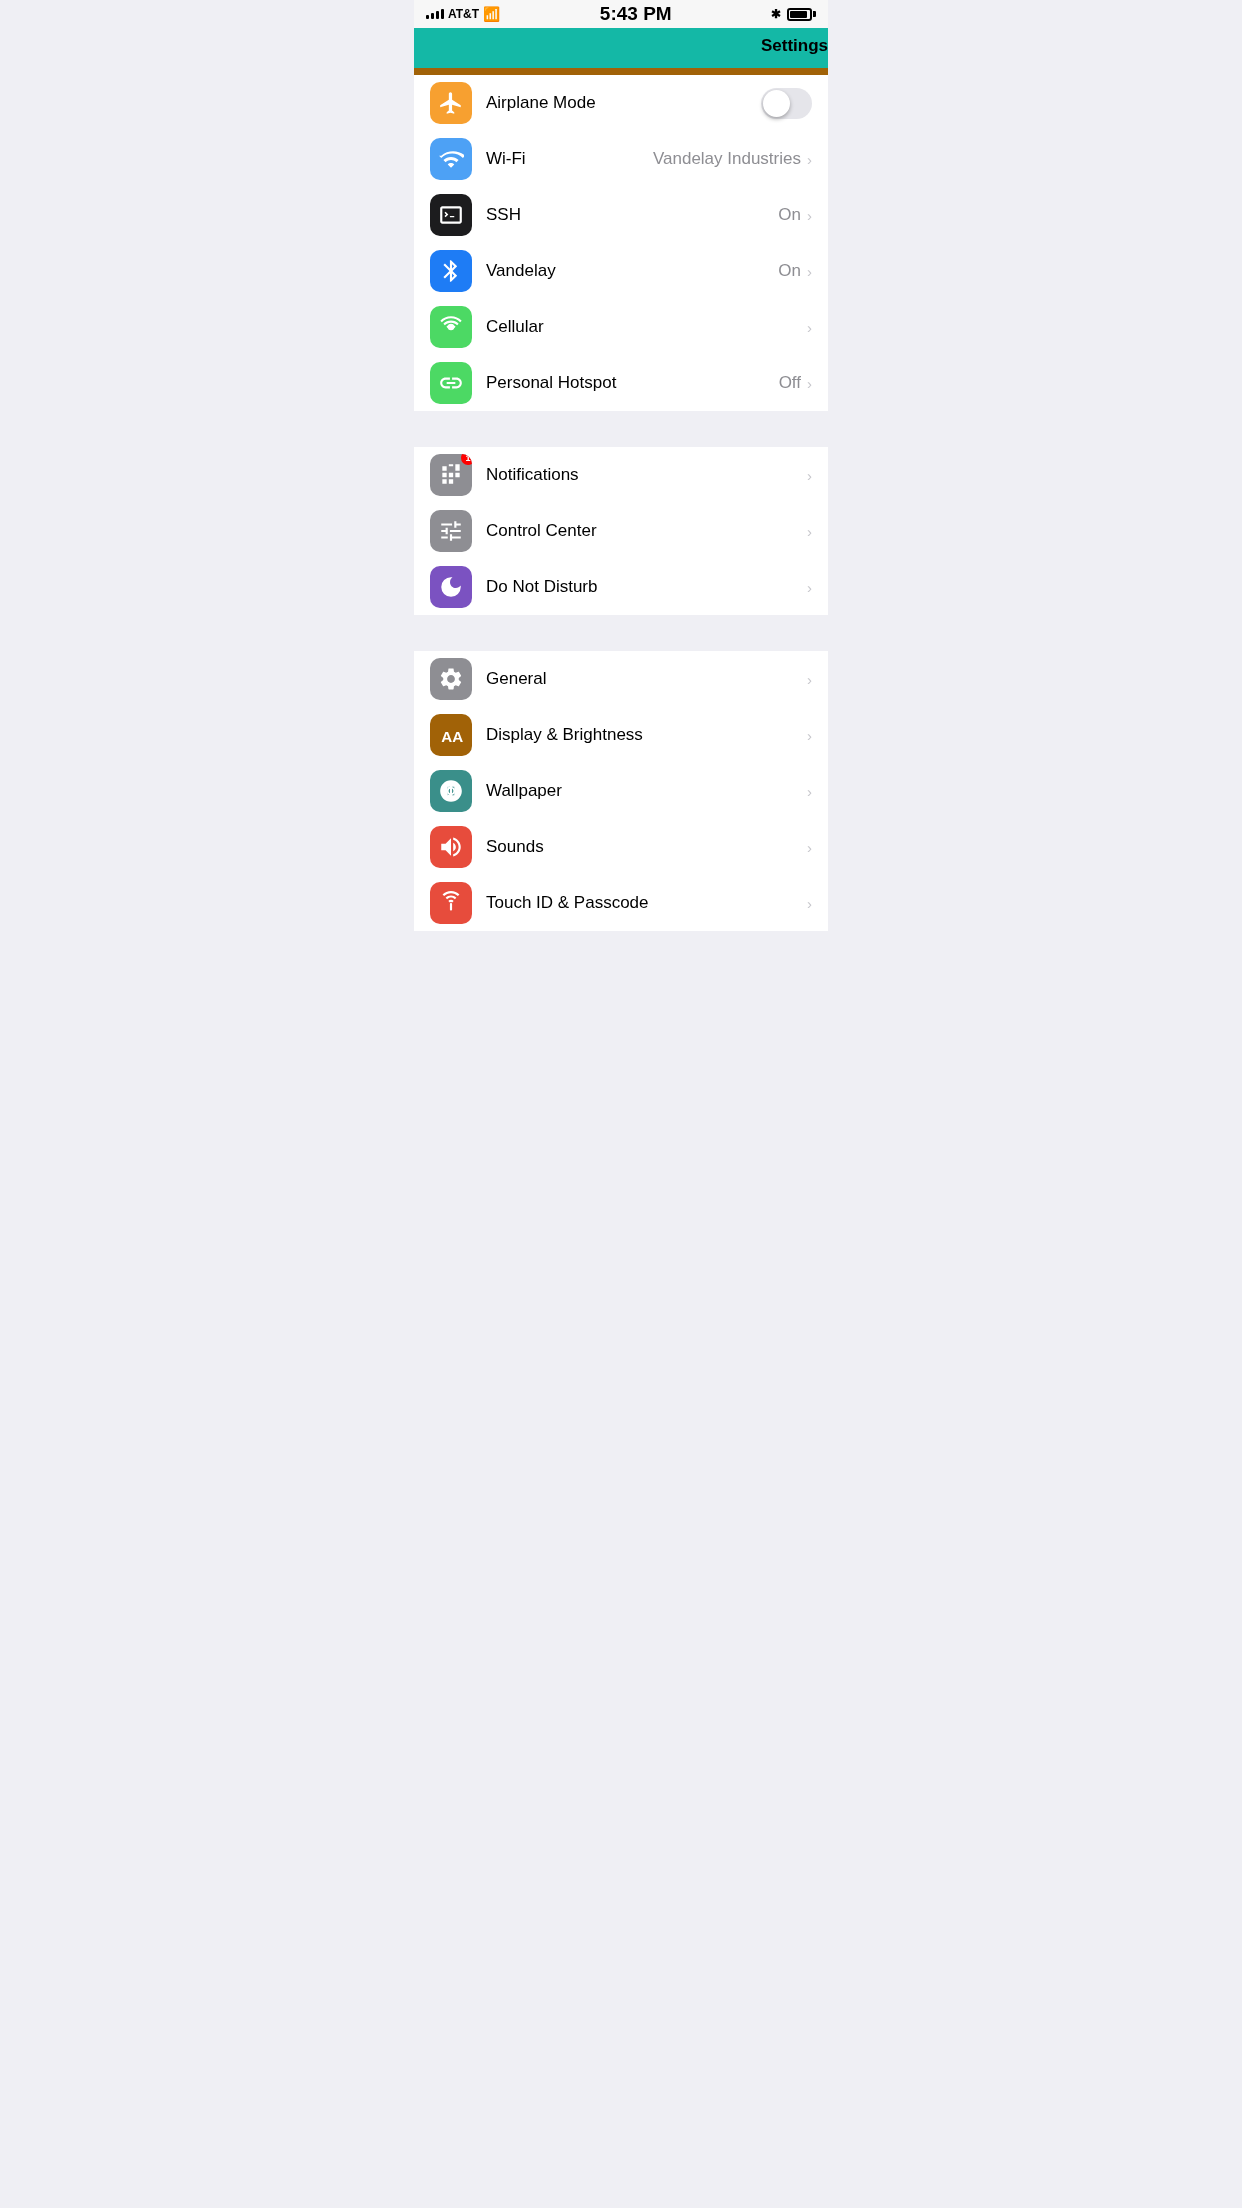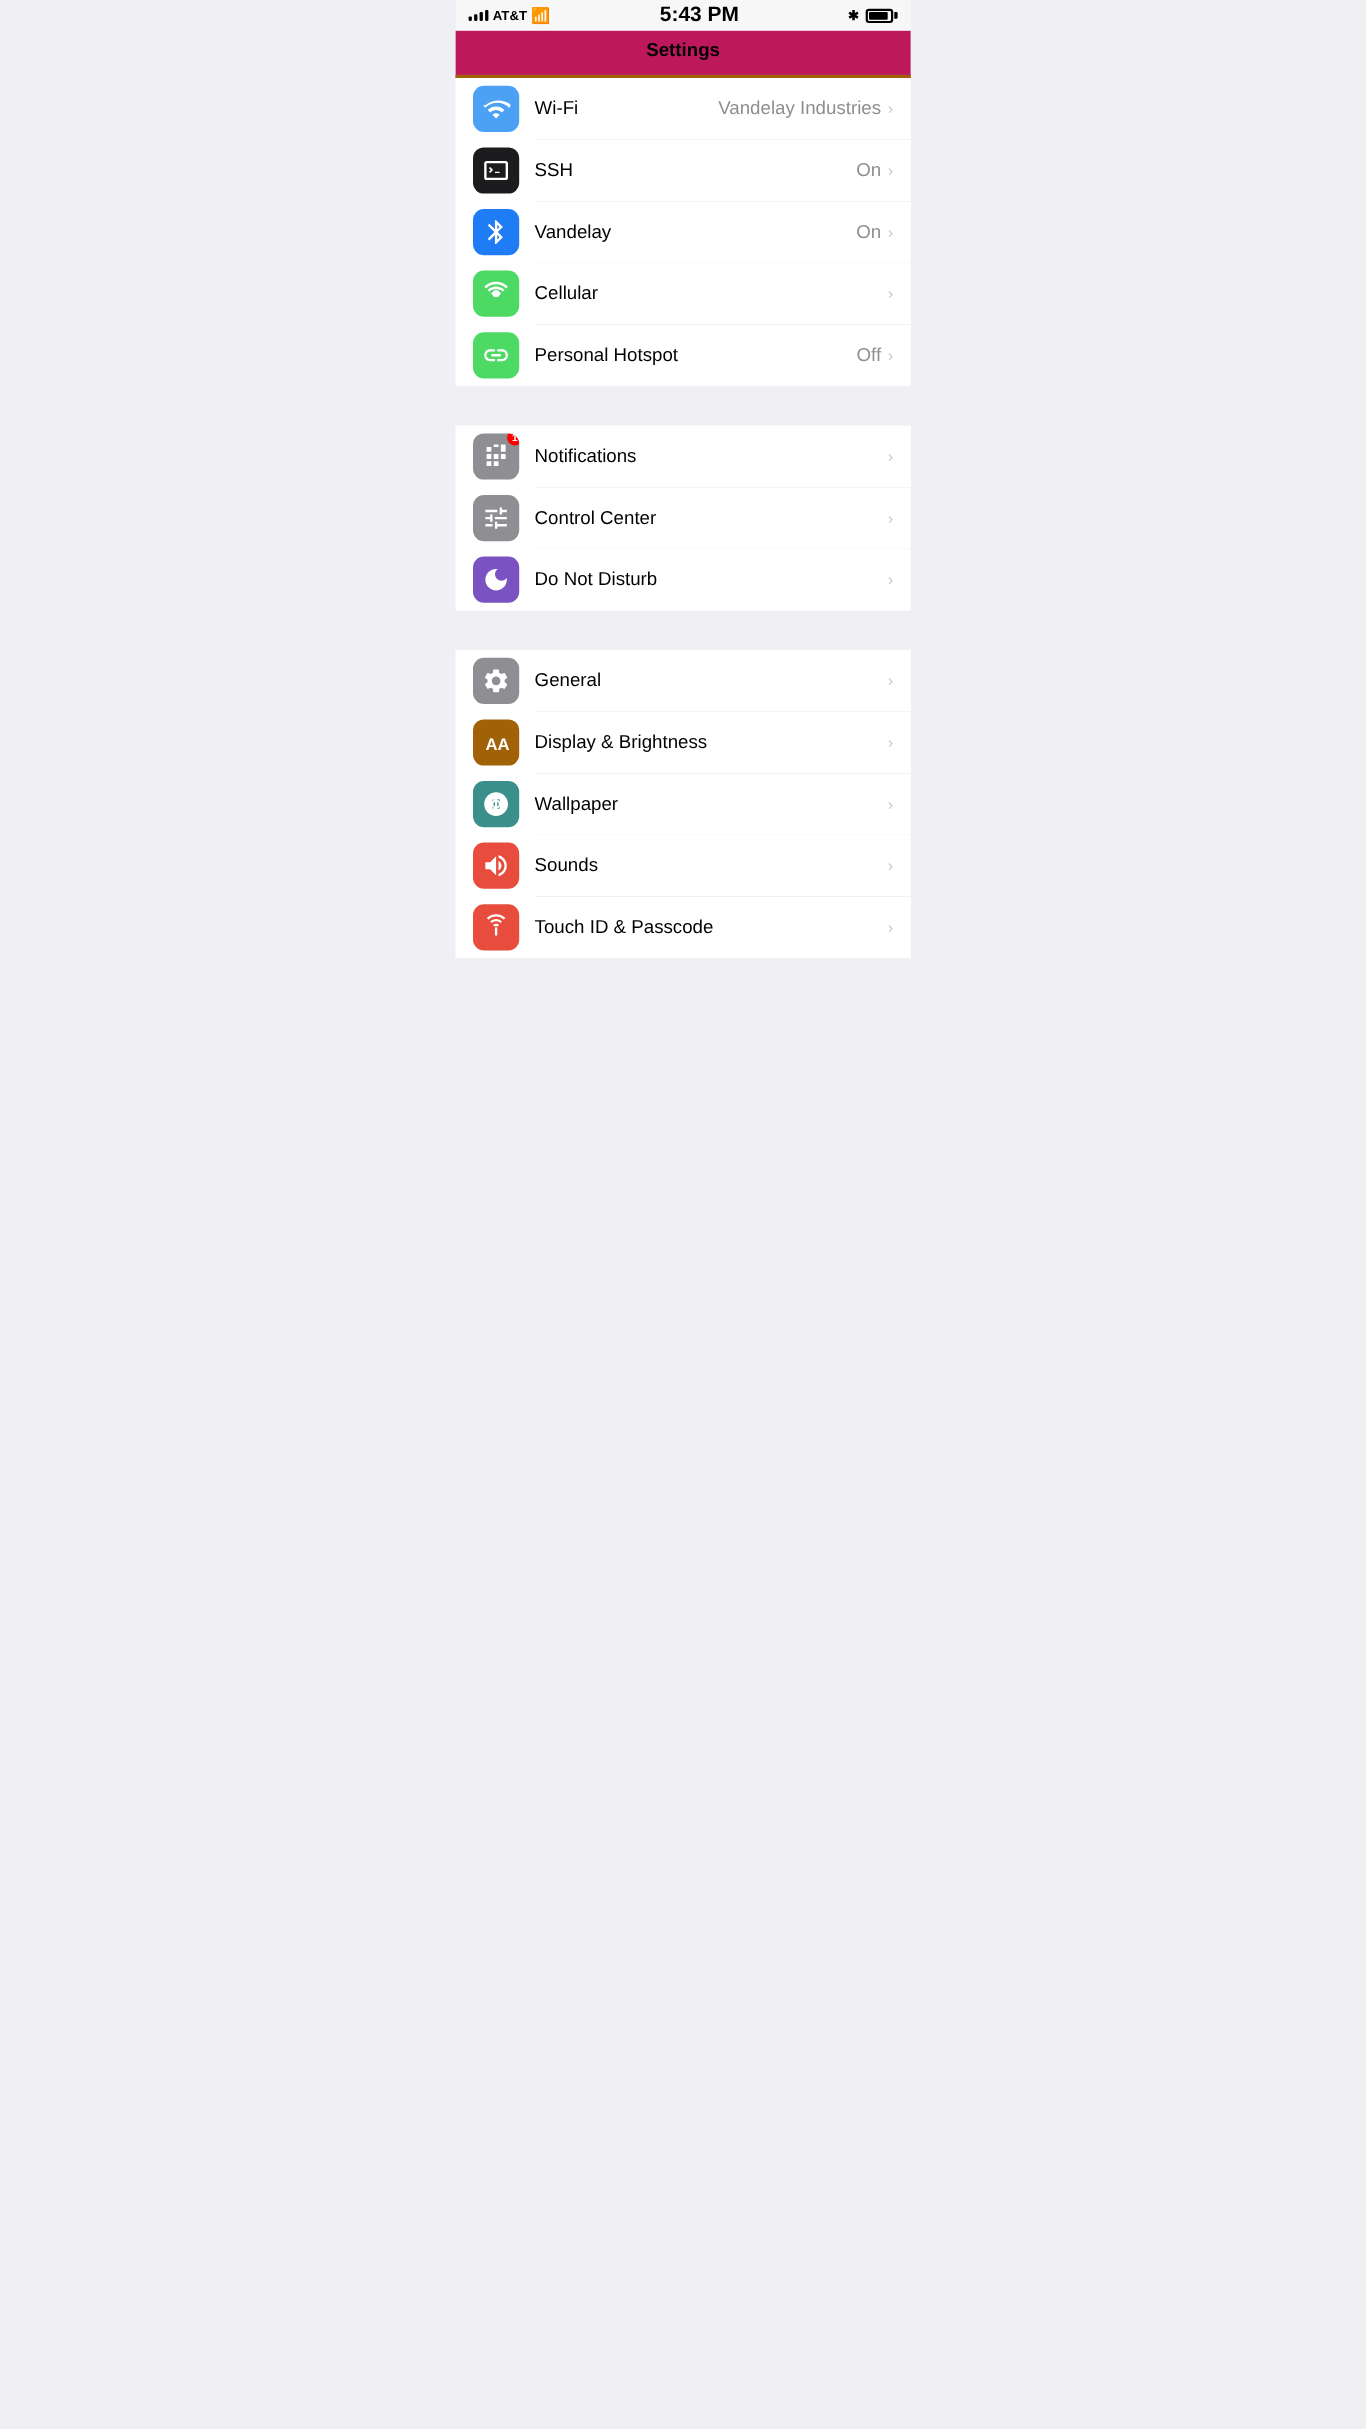--- a/index.html
+++ b/index.html
@@ -68,26 +68,26 @@
     .battery-tip {
       width: 3px;
       height: 6px;
       background: #000;
       border-radius: 0 1px 1px 0;
       margin-left: 1px;
     }
 
     
     .nav-title {
-      background: #be185d;
-      text-align: center;
+      background: #14b8a6;
+      text-align: right;
       padding: 8px 0 12px;
       font-size: 17px;
       font-weight: 700;
-      border-bottom: 3px solid #a16207;
+      border-bottom: 7px solid #a16207;
     }
 
     
     .section {
       background: #fff;
       margin-bottom: 0;
     }
 
     .section-gap {
       height: 36px;
@@ -235,20 +235,31 @@
       </div>
       <div class="battery-tip"></div>
     </div>
   </div>
 </div>
 
 <div class="nav-title">Settings</div>
 
 <div class="section">
 
+  <div class="setting-row">
+    <div class="icon-wrapper icon-orange">
+      <svg class="icon-svg" viewBox="0 0 24 24" fill="white">
+        <path d="M21 16v-2l-8-5V3.5c0-.83-.67-1.5-1.5-1.5S10 2.67 10 3.5V9l-8 5v2l8-2.5V19l-2 1.5V22l3.5-1 3.5 1v-1.5L13 19v-5.5l8 2.5z"></path>
+      </svg>
+    </div>
+    <span class="row-label">Airplane Mode</span>
+    <div class="toggle">
+      <div class="toggle-thumb"></div>
+    </div>
+  </div>
 
   <div class="setting-row">
     <div class="icon-wrapper icon-blue">
       <svg class="icon-svg" viewBox="0 0 24 24" fill="white">
         <path d="M1 9l2 2c5.5-5.5 14.5-5.5 20 0l2-2C19 3.5 9 3.5 3 9zm8 8l3 3 3-3c-1.7-1.7-4.3-1.7-6 0zm-4-4l2 2c2.8-2.8 7.2-2.8 10 0l2-2C15.1 9.1 8.9 9.1 5 13z"></path>
       </svg>
     </div>
     <span class="row-label">Wi-Fi</span>
     <span class="row-value">Vandelay Industries</span>
     <span class="chevron">›</span>

